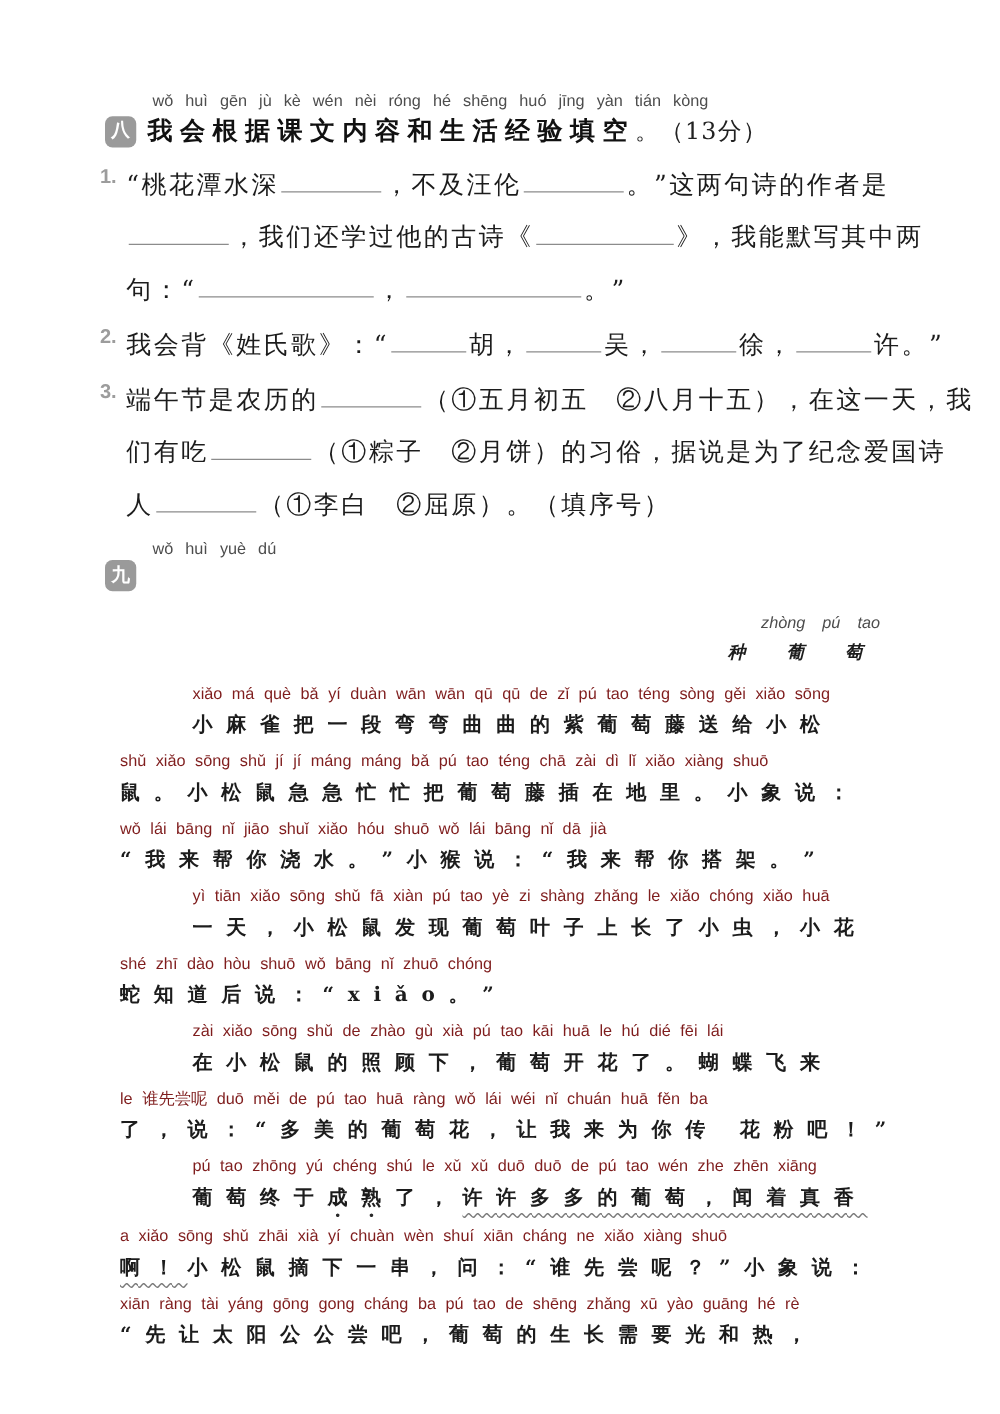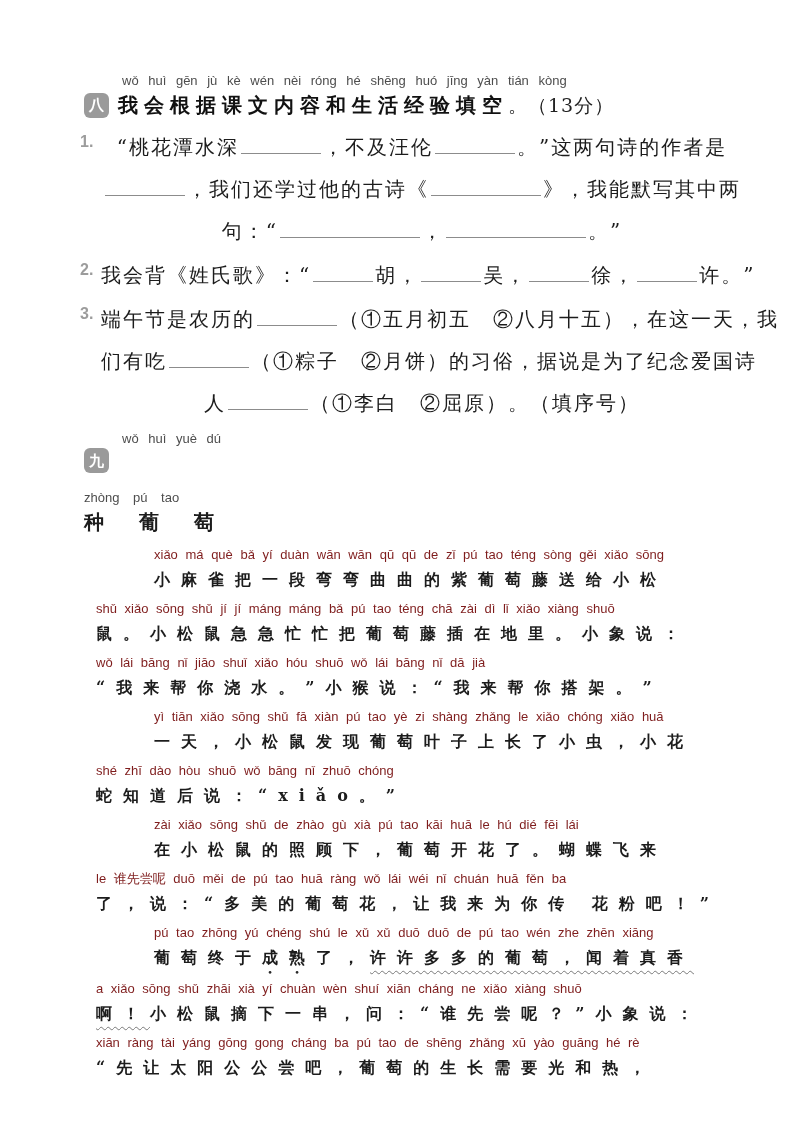--- a/index.html
+++ b/index.html
@@ -31,34 +31,34 @@
   }
 
   
   .questions{margin-top:6px;margin-bottom:2px;}
   .question{position:relative;padding-left:17px;margin-bottom:2px;}
   .qnum{
     position:absolute;left:-4px;top:7px;
     font-family:"Liberation Sans","DejaVu Sans",sans-serif;font-weight:bold;
     font-size:16px;color:#9c9c9c;
   }
-  .qline{font-size:20px;line-height:42px;letter-spacing:2px;white-space:nowrap;text-align:center;}
+  .qline{font-size:20px;line-height:42px;letter-spacing:2px;white-space:nowrap;}
   .blank{
     display:inline-block;height:5px;border-bottom:1.4px solid #8c8c8c;
     margin:0 2px;
   }
 
   
   .passage{margin-top:16px;}
-  .passage-title{width:620px;text-align:left;margin-bottom:8px;}
+  .passage-title{width:620px;text-align:right;margin-bottom:8px;font-style:italic;}
   .pt-py{
     font-family:"Liberation Sans","DejaVu Sans",sans-serif;font-size:13px;color:#4d4d4d;
     word-spacing:10px;line-height:17px;
   }
-  .pt-zh{font-size:20px;font-weight:bold;letter-spacing:14px;line-height:32px;}
+  .pt-zh{font-size:14px;font-weight:bold;letter-spacing:14px;line-height:32px;}
 
   .pline{margin:0 0 3px 12px;}
   .pline.indent{padding-left:58px;}
   .pline .py{
     font-family:"Liberation Sans","DejaVu Sans",sans-serif;font-size:13px;color:#7f1d1d;
     word-spacing:4px;line-height:17px;white-space:nowrap;
   }
   .pline .zh{font-size:16px;letter-spacing:11px;line-height:34px;white-space:nowrap;font-weight:bold;}
   .zh .wavy{
     text-decoration:underline;text-decoration-style:wavy;text-decoration-color:#7a7a7a;

